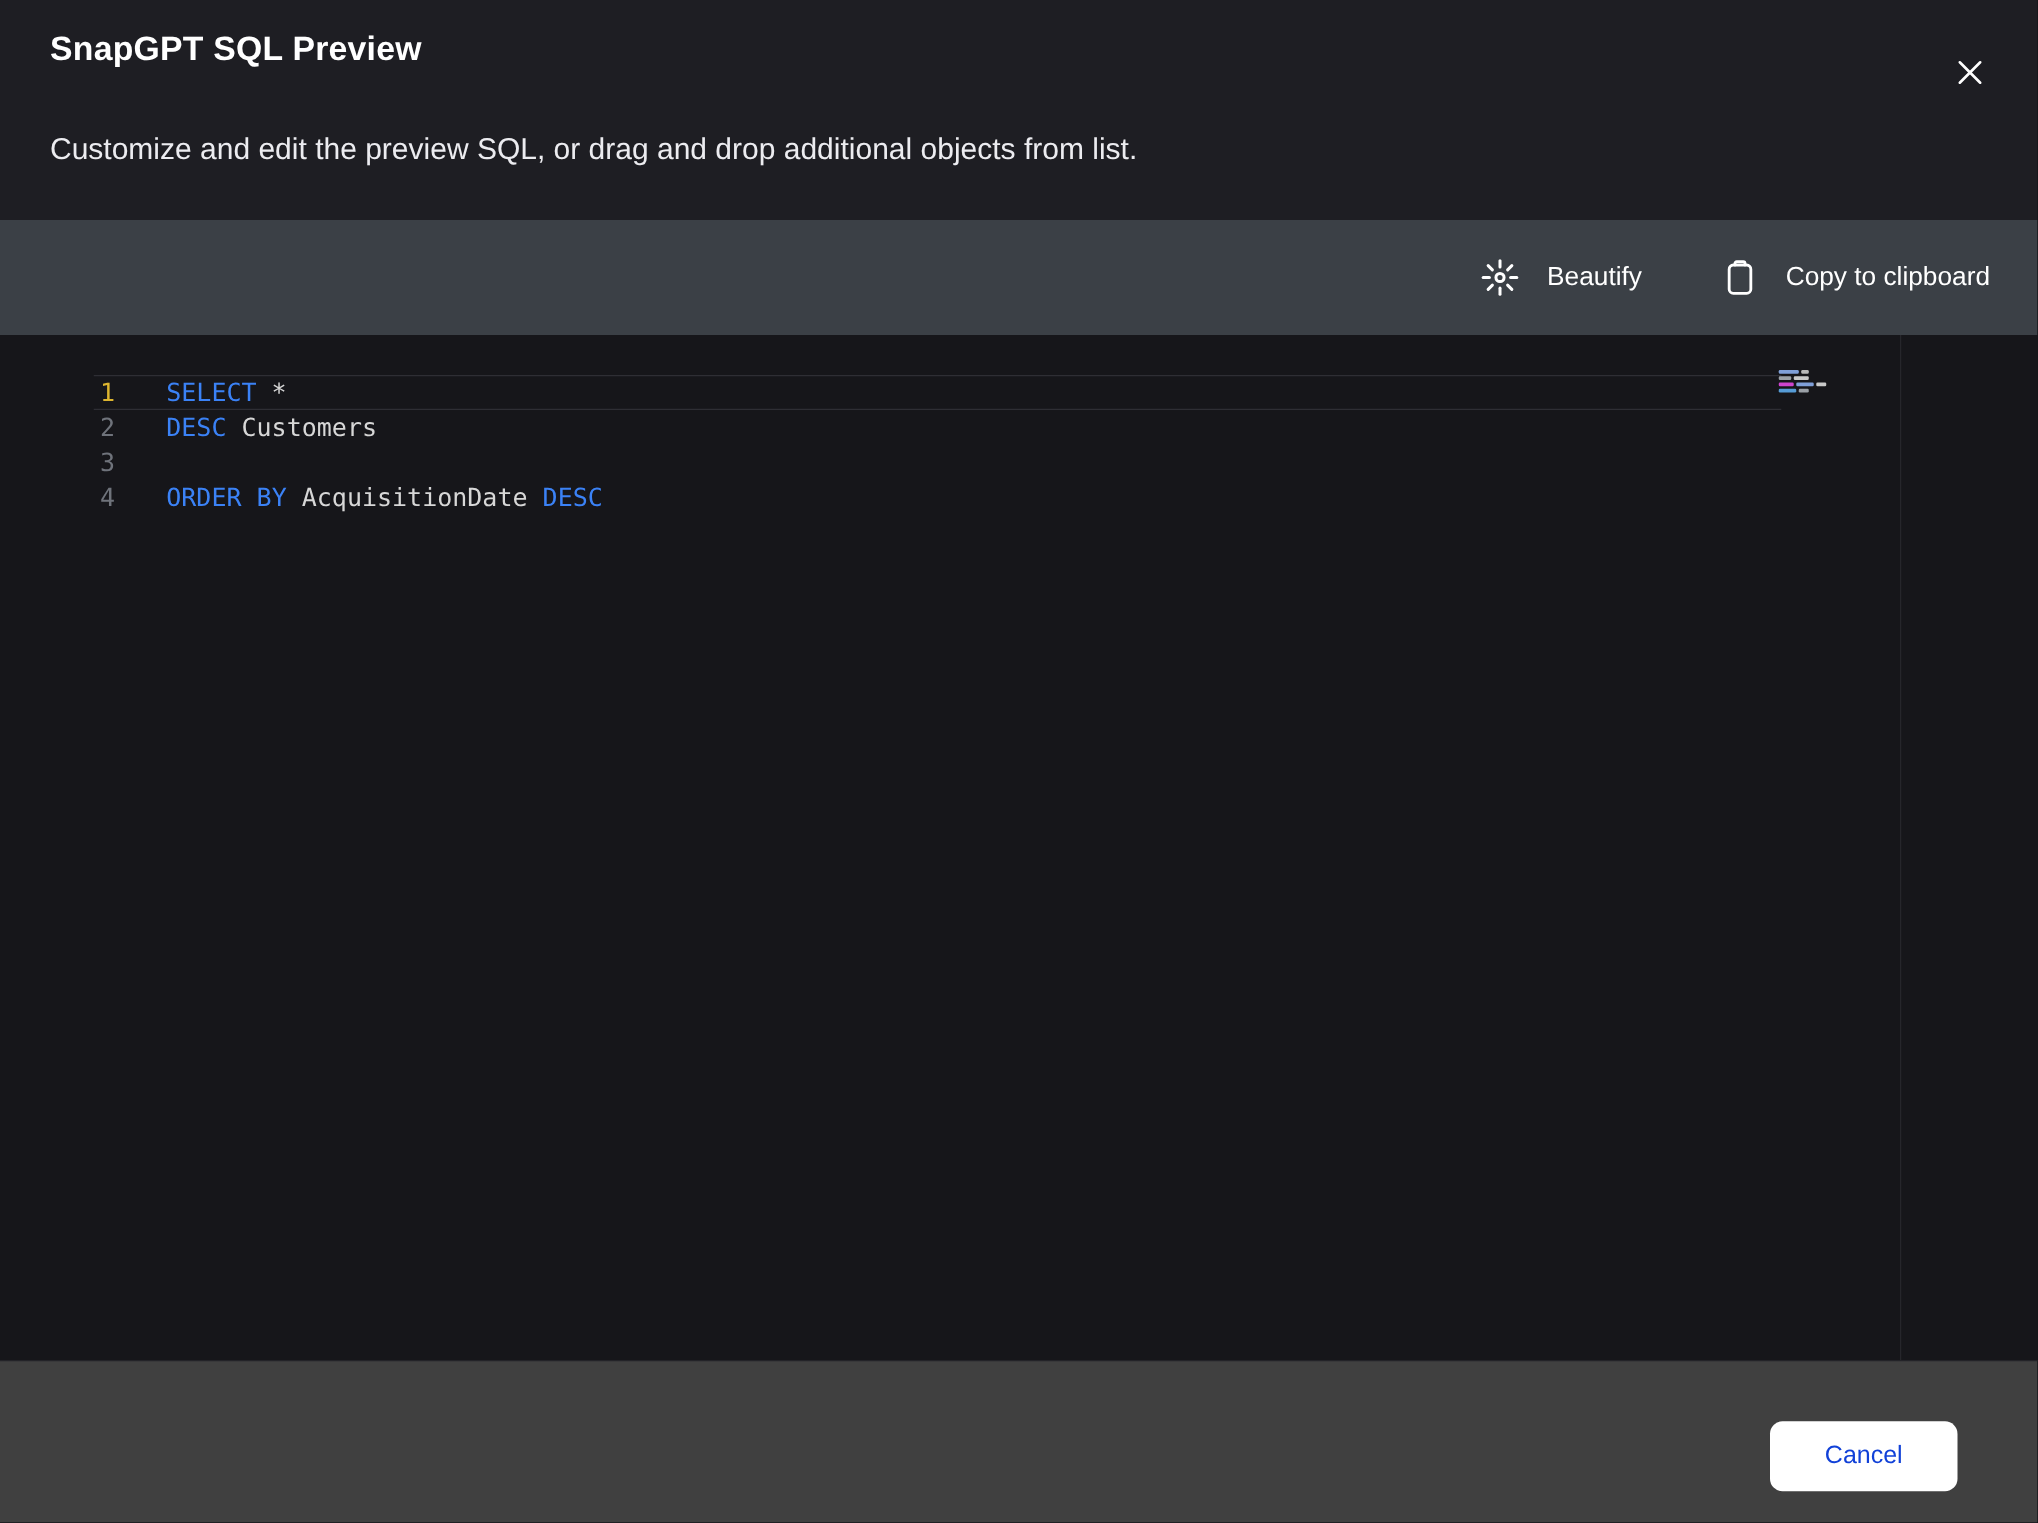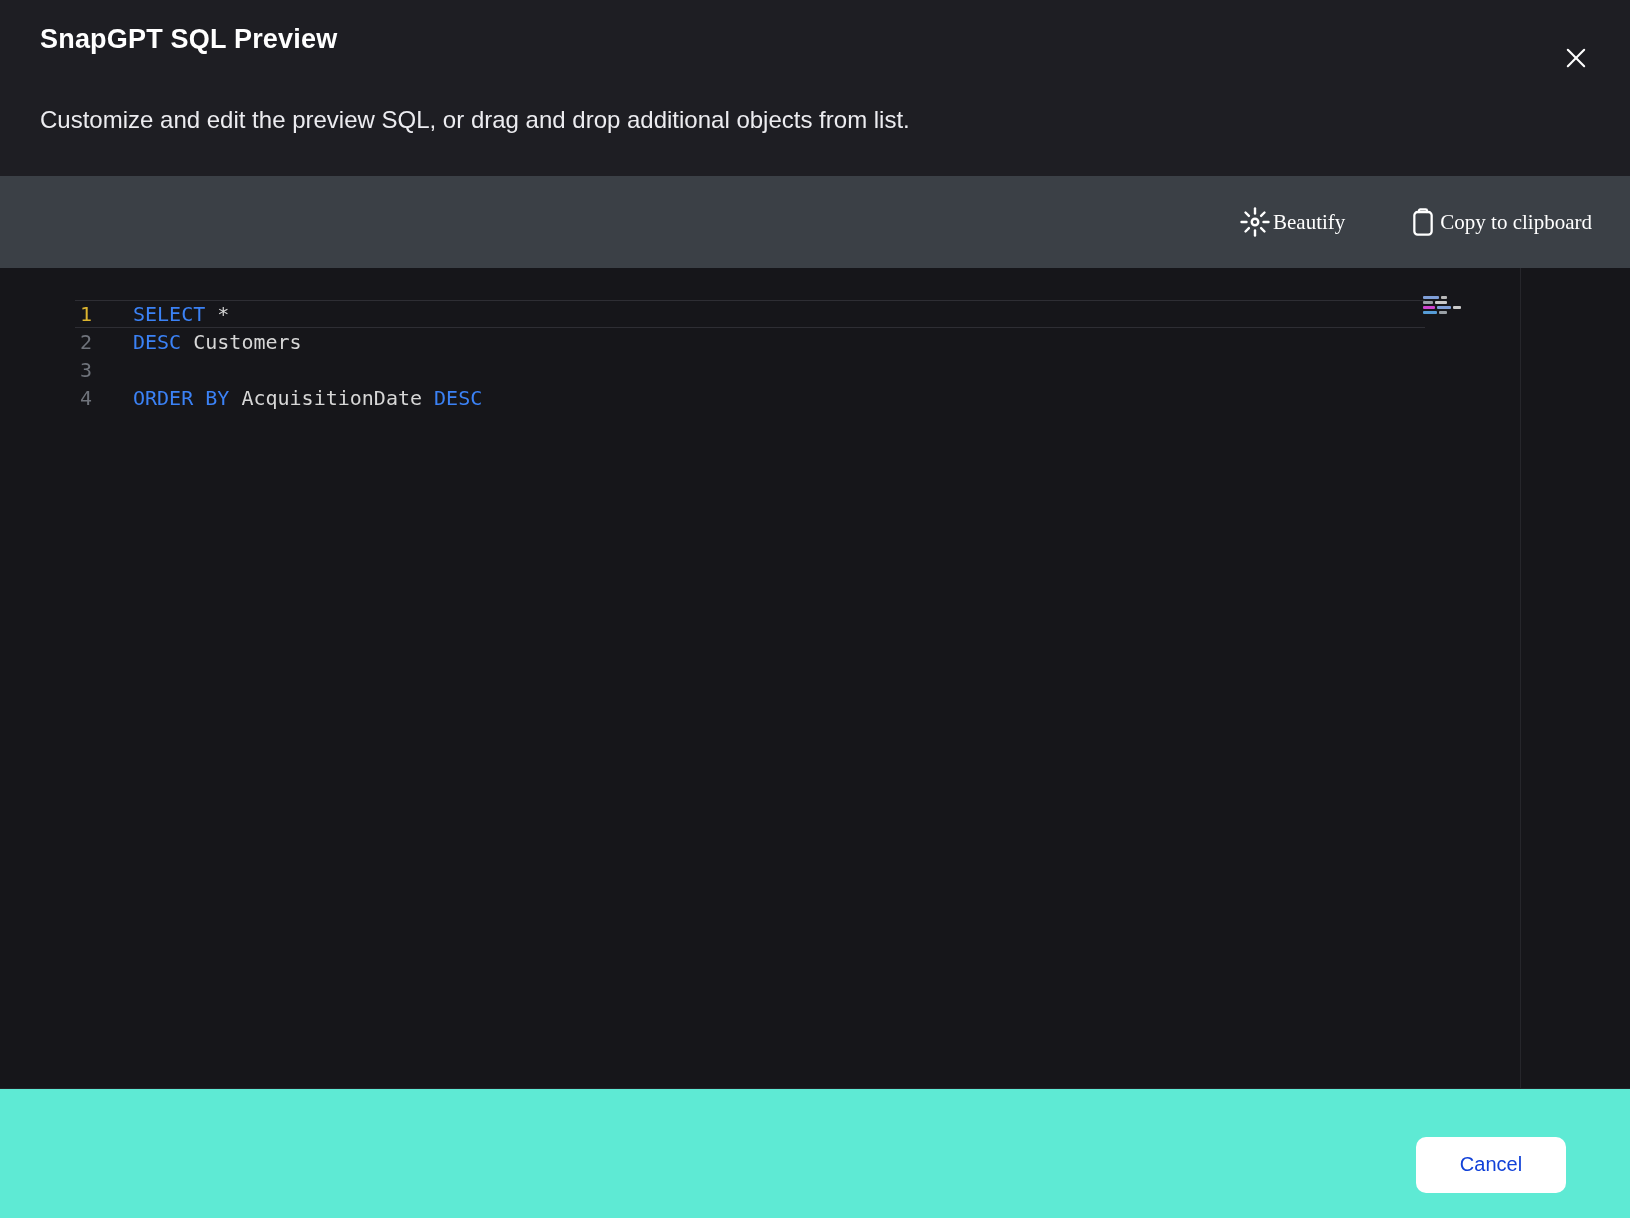--- a/index.html
+++ b/index.html
@@ -61,26 +61,26 @@
     display: flex;
     align-items: center;
     justify-content: flex-end;
     gap: 62px;
     padding-right: 38px;
     box-sizing: border-box;
   }
   .toolbar-btn {
     display: flex;
     align-items: center;
-    gap: 1px;
+    gap: 21px;
     background: transparent;
     border: none;
     color: #ffffff;
     font-size: 21px;
-    font-family: Liberation Serif, serif;
+    font-family: Liberation Sans, sans-serif;
     cursor: pointer;
     padding: 0;
   }
 
   
   .editor {
     position: absolute;
     top: 268px; left: 0; right: 0;
     bottom: 130px;
     background: #16161a;
@@ -145,21 +145,21 @@
     right: 109px;
     width: 1px;
     background: #26262b;
   }
 
   
   .footer {
     position: absolute;
     left: 0; right: 0; bottom: 0;
     height: 130px;
-    background: #5eead4;
+    background: #404040;
     border-top: 1px solid #232328;
     display: flex;
     align-items: center;
     justify-content: flex-end;
     gap: 18px;
     padding-right: 64px;
     padding-top: 22px;
     box-sizing: border-box;
   }
   .btn {

